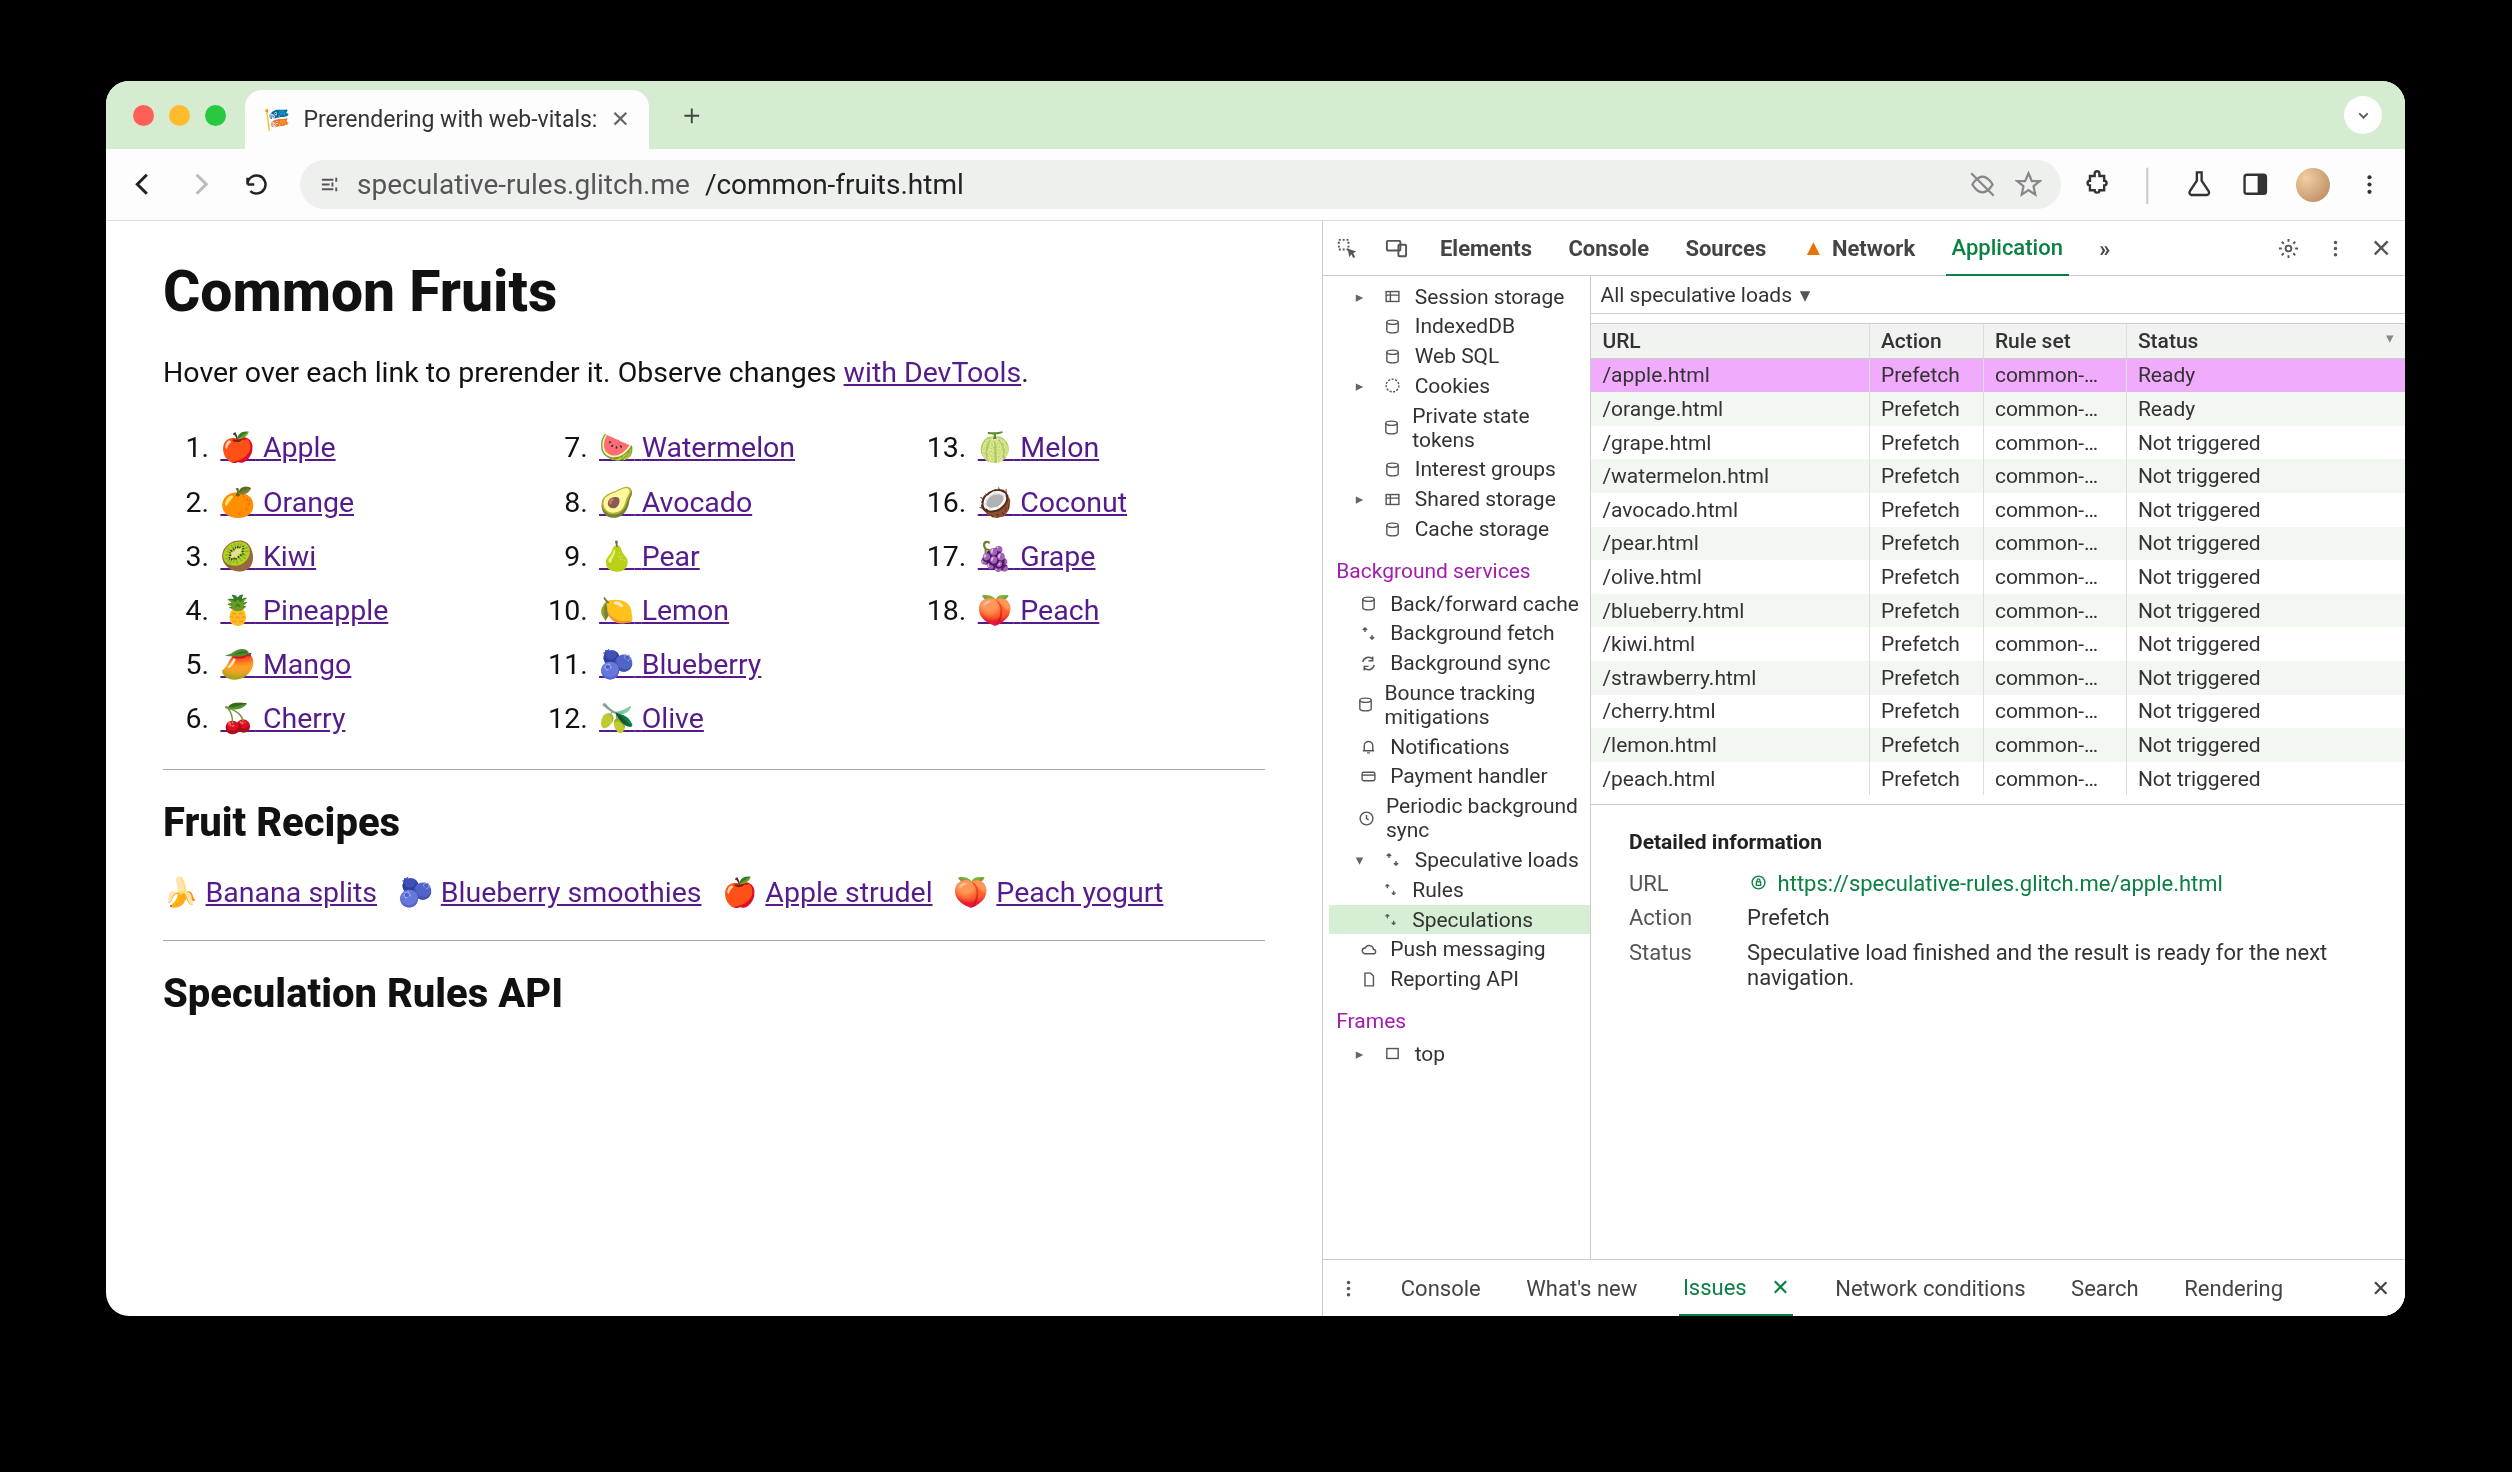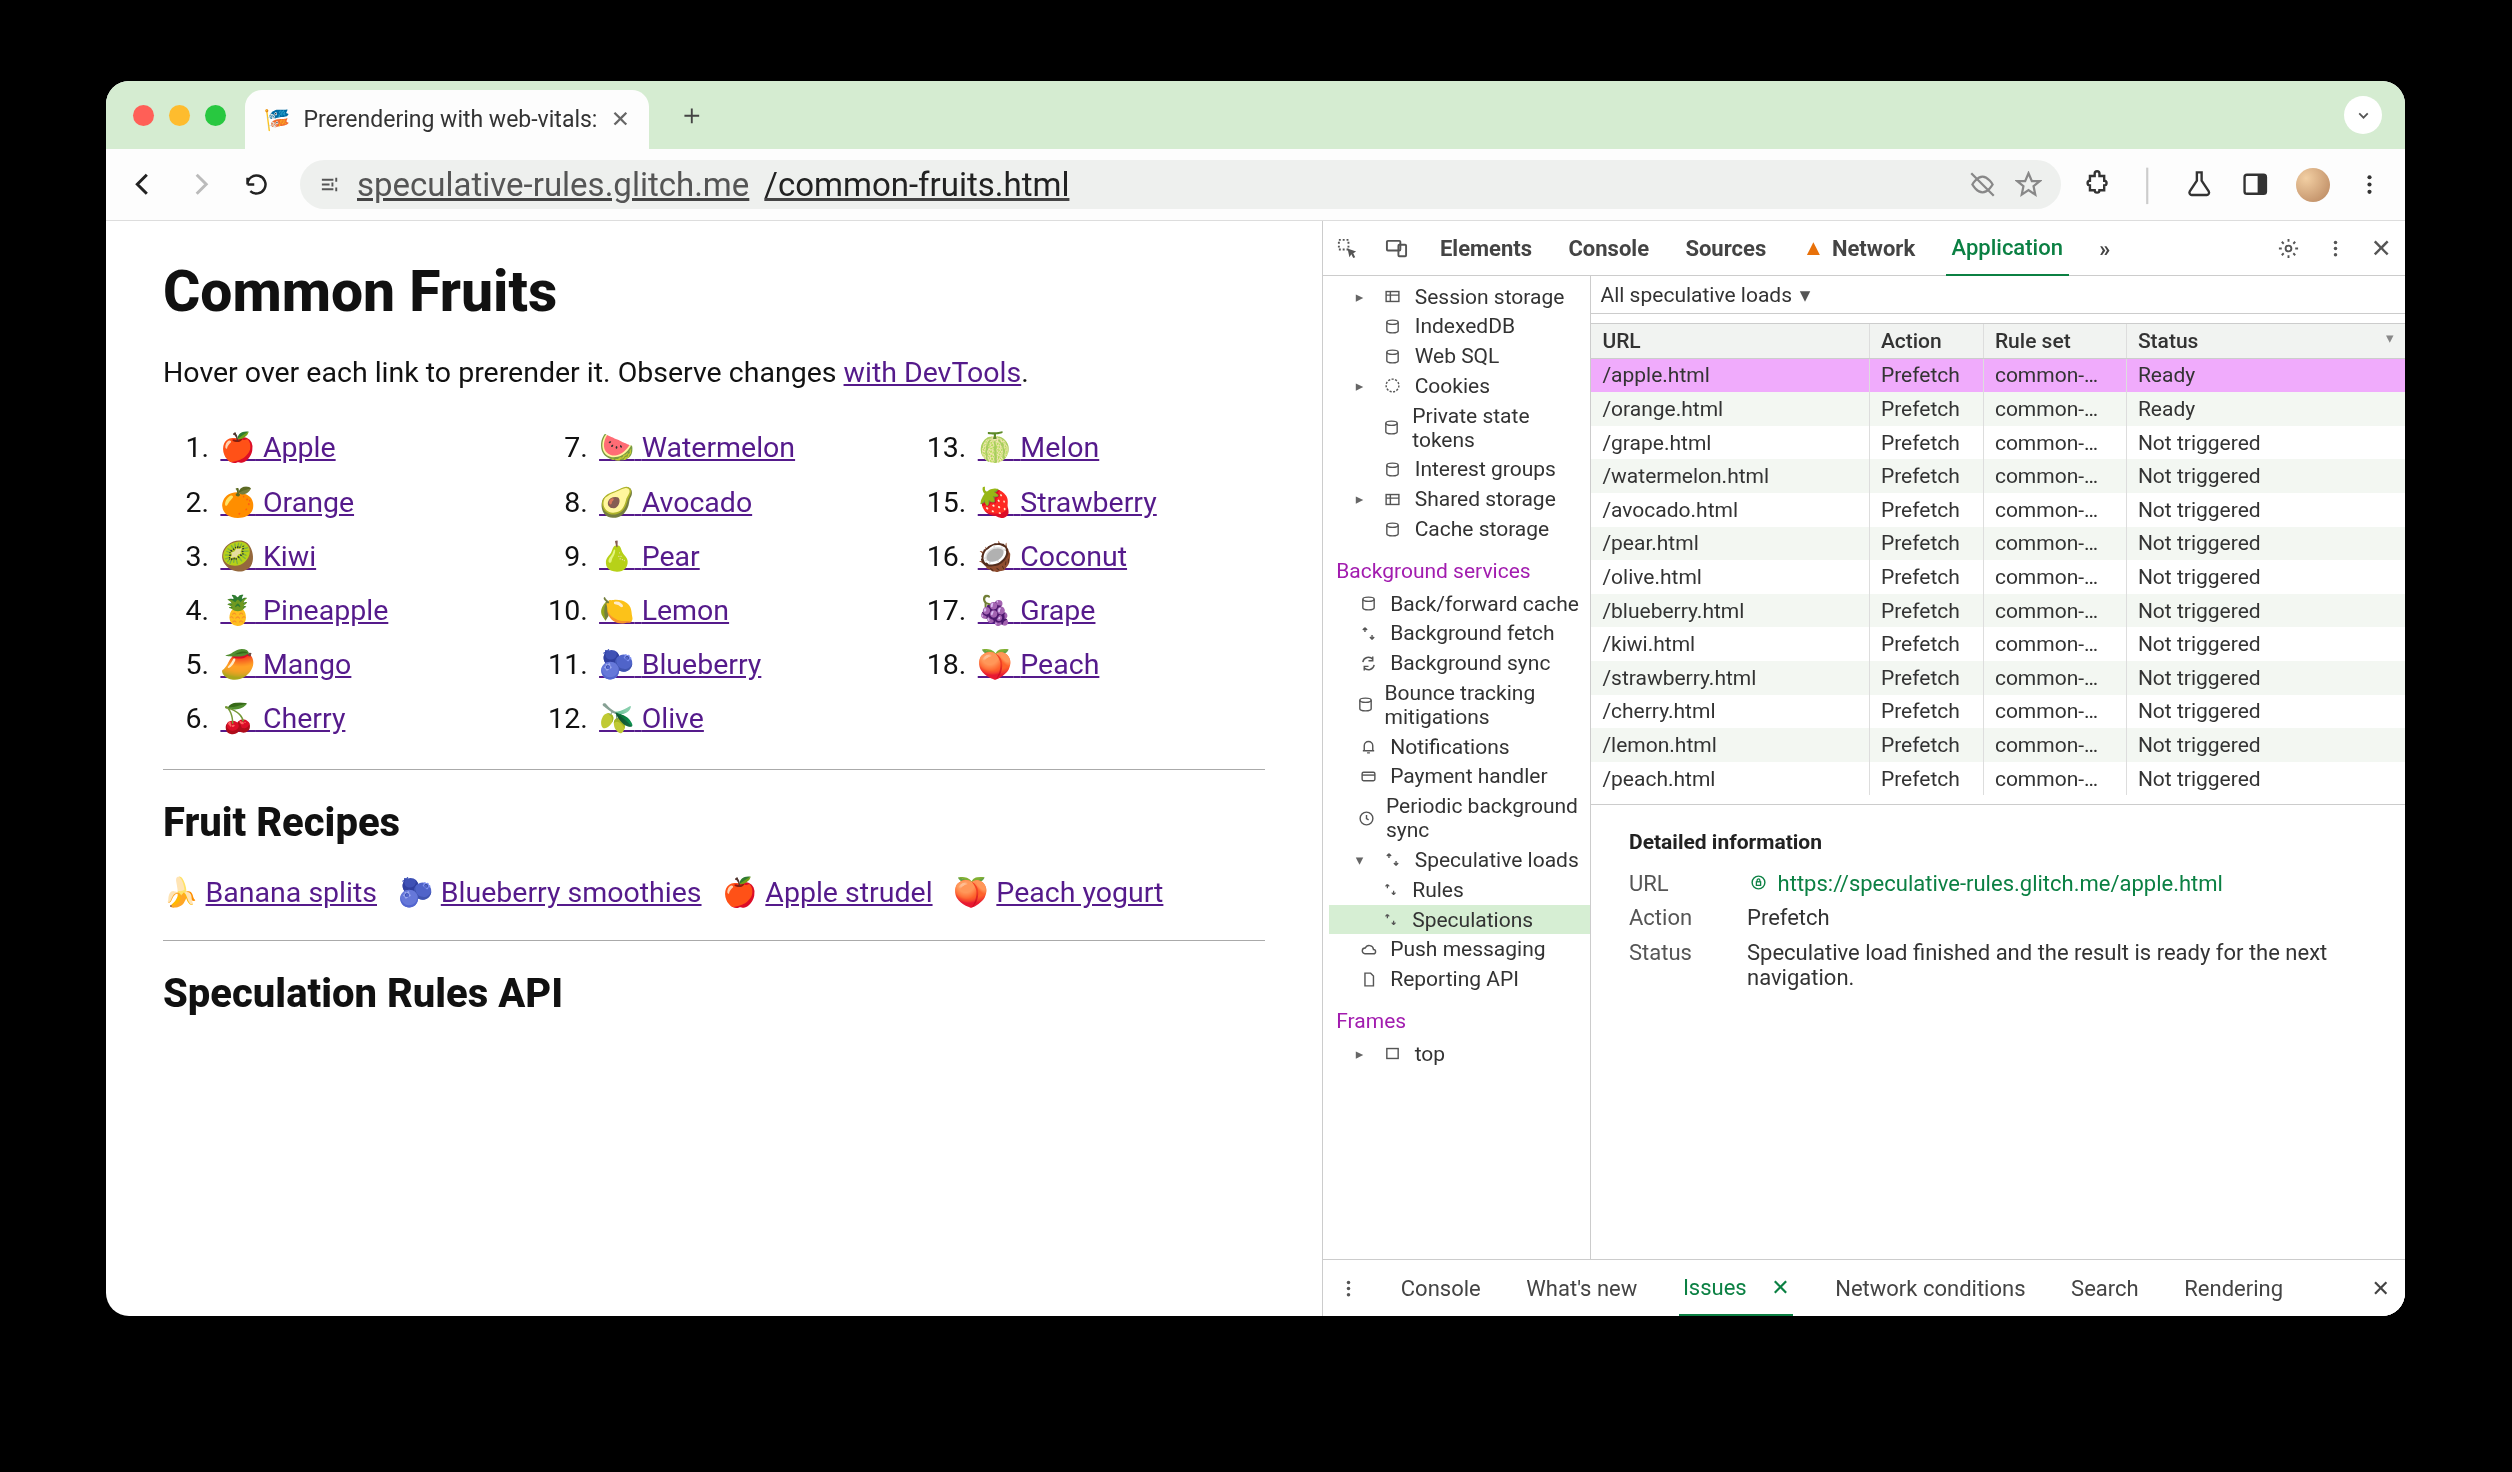--- a/index.html
+++ b/index.html
@@ -59,23 +59,22 @@
 
   
   .addrbar{
     height:72px; background:#fdfdfd; border-bottom:1px solid #ddd;
     display:flex; align-items:center; padding:0 23px; gap:23px; flex-shrink:0;
   }
   .nav-ico{color:#222;font-size:28.5px;width:34px;text-align:center;}
   .nav-ico.dis{color:#bbb;}
   .omnibox{
     flex:1 1 auto; height:49px; background:#eef0ee; border-radius:25px;
-    display:flex; align-items:center; padding:0 19px; gap:15px; font-size:33px; color:#444;
+    display:flex; align-items:center; padding:0 19px; gap:15px; font-size:28px; color:#444;
     overflow:hidden;
-    text-decoration:underline;
   }
   .omnibox .tune{font-size:21px;color:#555;}
   .omnibox .url-path{color:#222;}
   .omnibox .url-host{color:#555;}
   .omni-right{margin-left:auto;display:flex;gap:19px;color:#777;font-size:25px;}
   .addr-actions{display:flex;gap:27px;align-items:center;color:#333;font-size:27px;}
   .avatar{width:34px;height:34px;border-radius:50%;background:#d6b58a;background:radial-gradient(circle at 30% 30%,#f2cfa3,#b6825b);}
 
   
   .body{flex:1;display:flex;min-height:0;}
@@ -314,24 +313,20 @@
             </div>
             <div class="li">
               <span class="num">12.</span>
               <a href="#" class="link"><span class="emo">🫒</span> <span class="lbl">Olive</span></a>
             </div>
           </div>
         <div class="col" id="col2">
             <div class="li">
               <span class="num">13.</span>
               <a href="#" class="link"><span class="emo">🍈</span> <span class="lbl">Melon</span></a>
-            </div>
-            <div class="li">
-              <span class="num">15.</span>
-              <a href="#" class="link"><span class="emo">🍓</span> <span class="lbl">Strawberry</span></a>
             </div>
             <div class="li">
               <span class="num">16.</span>
               <a href="#" class="link"><span class="emo">🥥</span> <span class="lbl">Coconut</span></a>
             </div>
             <div class="li">
               <span class="num">17.</span>
               <a href="#" class="link"><span class="emo">🍇</span> <span class="lbl">Grape</span></a>
             </div>
             <div class="li">

